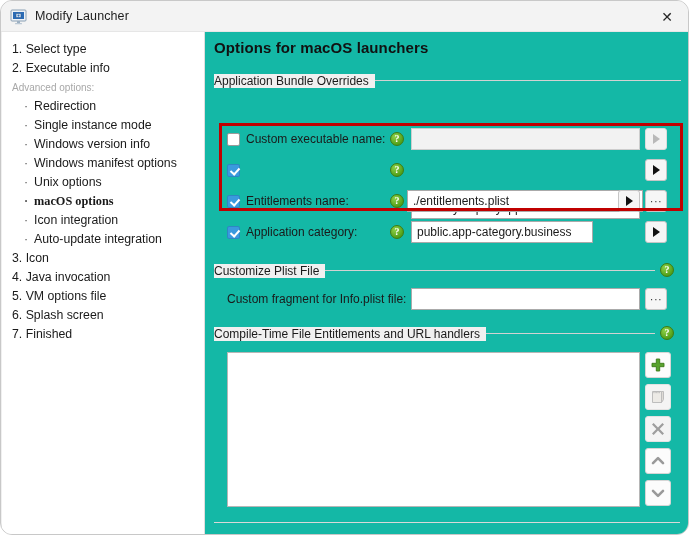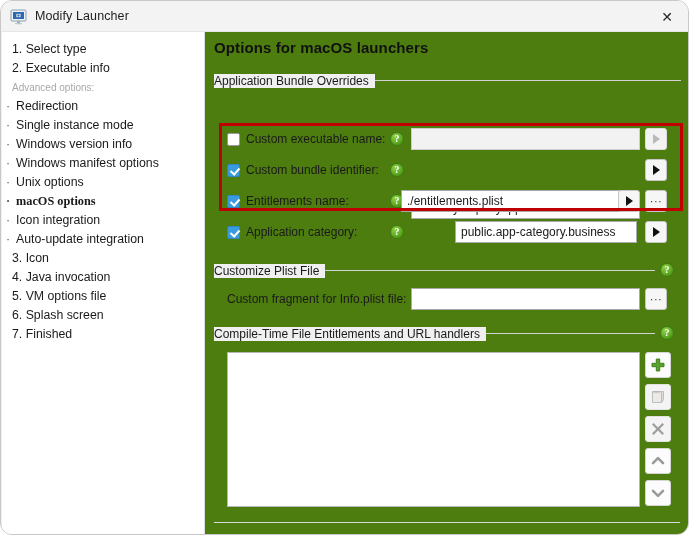--- a/index.html
+++ b/index.html
@@ -68,42 +68,42 @@
     overflow: hidden;
   }
   .nav-item {
     font-size: 12.3px;
     color: #1a1a1a;
     padding: 2px 0 2px 10px;
     line-height: 15px;
     white-space: nowrap;
   }
   .nav-item.sub {
-    padding-left: 4px;
+    padding-left: 22px;
   }
   .nav-item.sub .bullet {
     display: inline-block;
     width: 10px;
     color: #555;
   }
   .nav-item.header-sub {
     color: #a8a8a8;
     font-size: 10px;
   }
   .nav-item.current {
     font-weight: bold;
     font-family: Liberation Serif, serif;
   }
 
   
   .main {
     position: absolute;
     left: 204px; top: 31px;
     width: 484px; height: 503px;
-    background: #4d7c0f;
+    background: #14b8a6;
     box-sizing: border-box;
   }
   .page-title {
     position: absolute;
     left: 9px; top: 7px;
     font-size: 15px;
     font-weight: bold;
     color: #111;
     letter-spacing: .1px;
   }
@@ -327,42 +327,41 @@
 
     <div class="cb" style="left:22px; top:101px;"></div>
     <div class="cb-label" style="left:41px; top:100px;">Custom executable name:</div>
     <div class="help-icon" style="left:185px; top:100px;">?</div>
     <div class="field disabled" style="left:206px; top:96px; width:229px;"></div>
     <div class="sq-btn disabled" style="left:440px; top:96px;">
       <span class="tri dis"></span>
     </div>
 
     <div class="cb checked" style="left:22px; top:132px;"></div>
-    <div class="cb-label" style="left:41px; top:131px;">Custom bundle identifier:</div>
     <div class="help-icon" style="left:185px; top:131px;">?</div>
     <div class="field" style="left:206px; top:127px; width:229px;margin-top:38px;">com.mycorp.myapp</div>
     <div class="sq-btn" style="left:440px; top:127px;">
       <span class="tri"></span>
     </div>
 
     <div class="cb checked" style="left:22px; top:163px;"></div>
     <div class="cb-label" style="left:41px; top:162px;">Entitlements name:</div>
     <div class="help-icon" style="left:185px; top:162px;">?</div>
-    <div class="field" style="left:196px; top:158px; width:236px;">./entitlements.plist</div>
+    <div class="field" style="left:202px; top:158px; width:236px;">./entitlements.plist</div>
     <div class="sq-btn" style="left:413px; top:158px;">
       <span class="tri"></span>
     </div>
     <div class="sq-btn" style="left:440px; top:158px;">
       <span class="dots">···</span>
     </div>
 
     <div class="cb checked" style="left:22px; top:194px;"></div>
     <div class="cb-label" style="left:41px; top:193px;">Application category:</div>
     <div class="help-icon" style="left:185px; top:193px;">?</div>
-    <div class="field" style="left:206px; top:189px; width:182px;margin-left:44px;">public.app-category.business</div>
+    <div class="field" style="left:206px; top:189px; width:182px;">public.app-category.business</div>
     <div class="sq-btn" style="left:440px; top:189px;">
       <span class="tri"></span>
     </div>
 
     <div class="group-label" style="left:9px; top:232px;">Customize Plist File</div>
     <div class="group-rule" style="left:110px; top:238px; width:340px;"></div>
     <div class="help-icon" style="left:455px; top:231px;">?</div>
 
     <div class="cb-label" style="left:22px; top:260px;">Custom fragment for Info.plist file:</div>
     <div class="field" style="left:206px; top:256px; width:229px;"></div>

